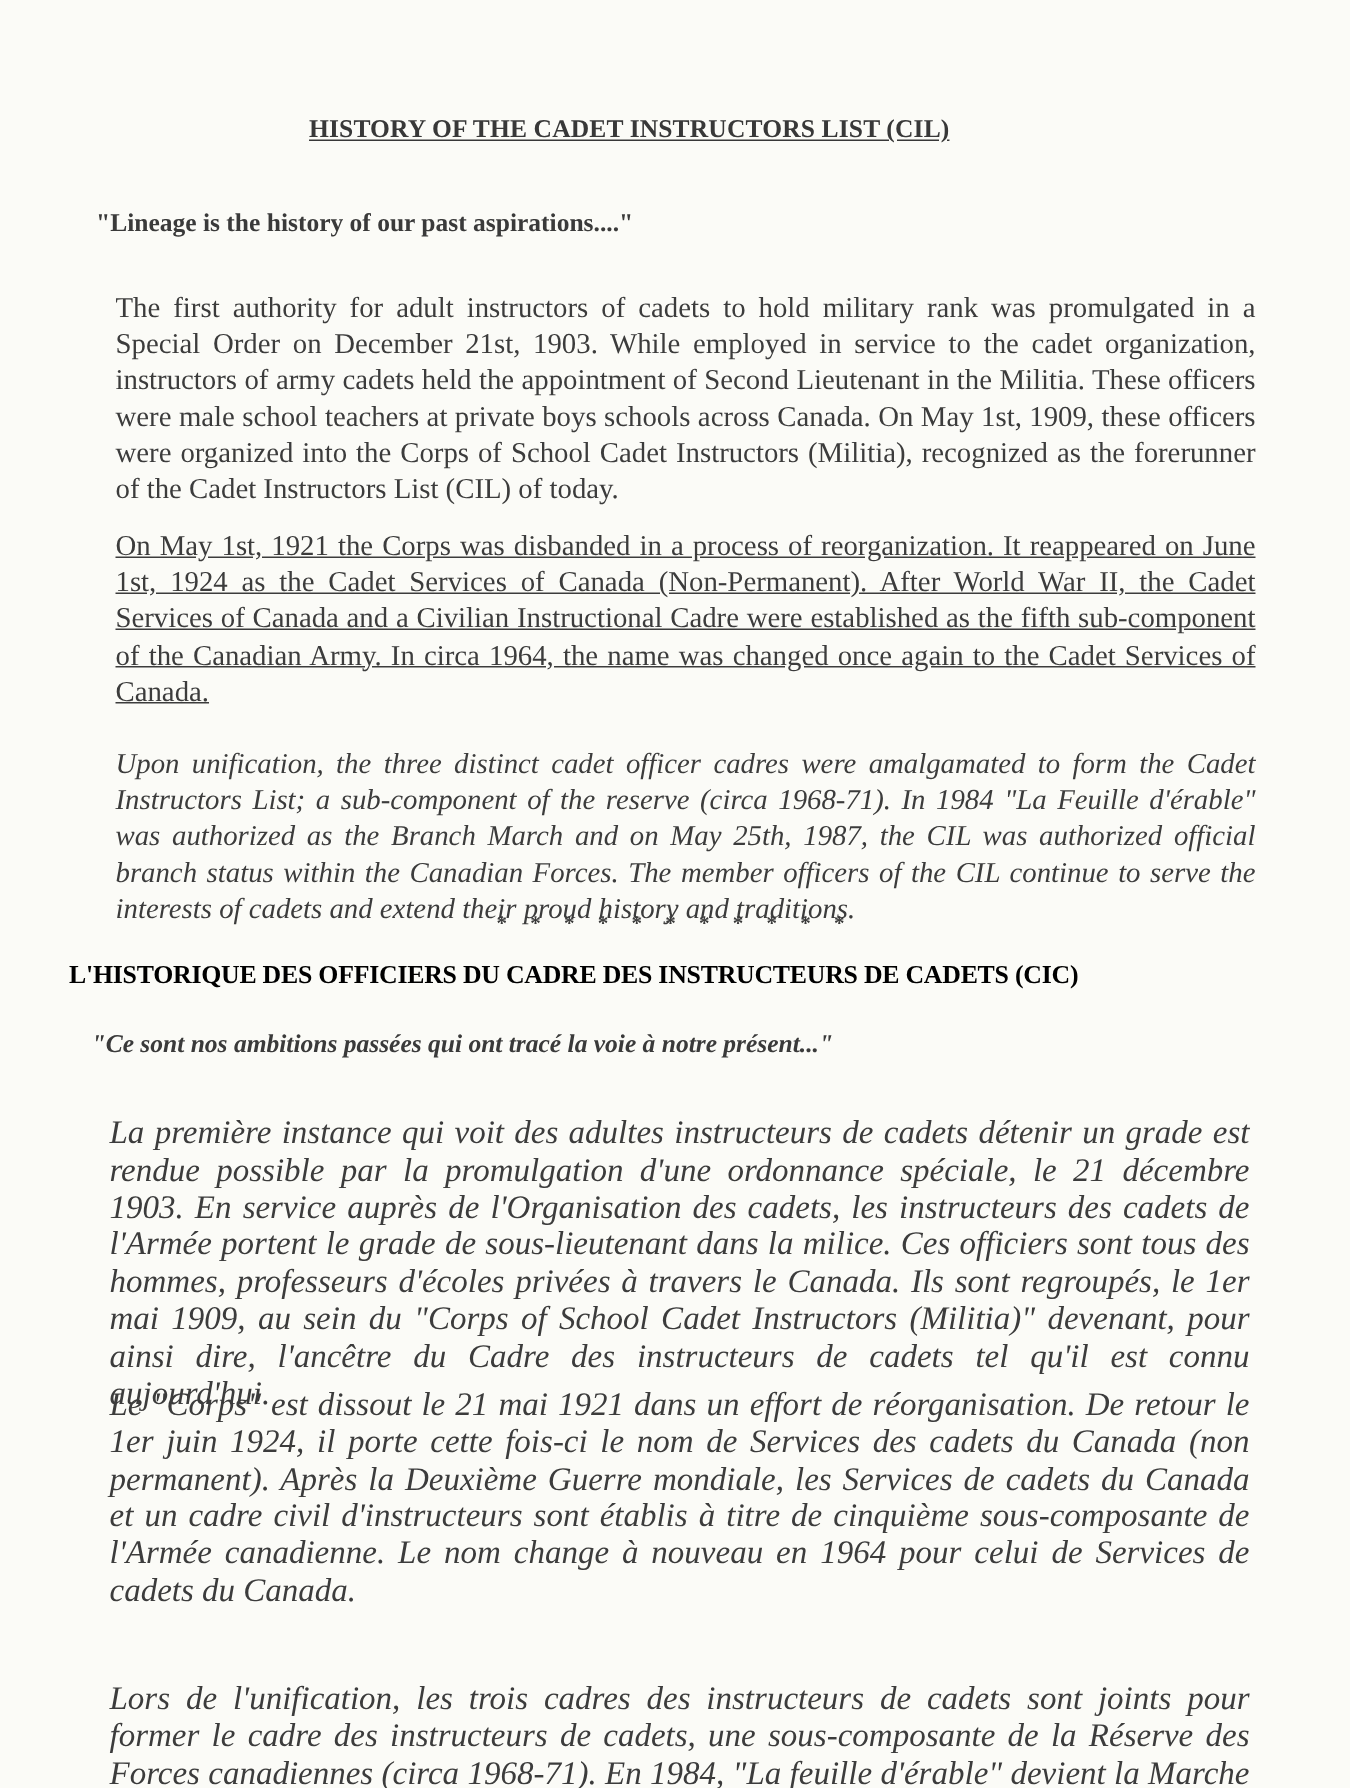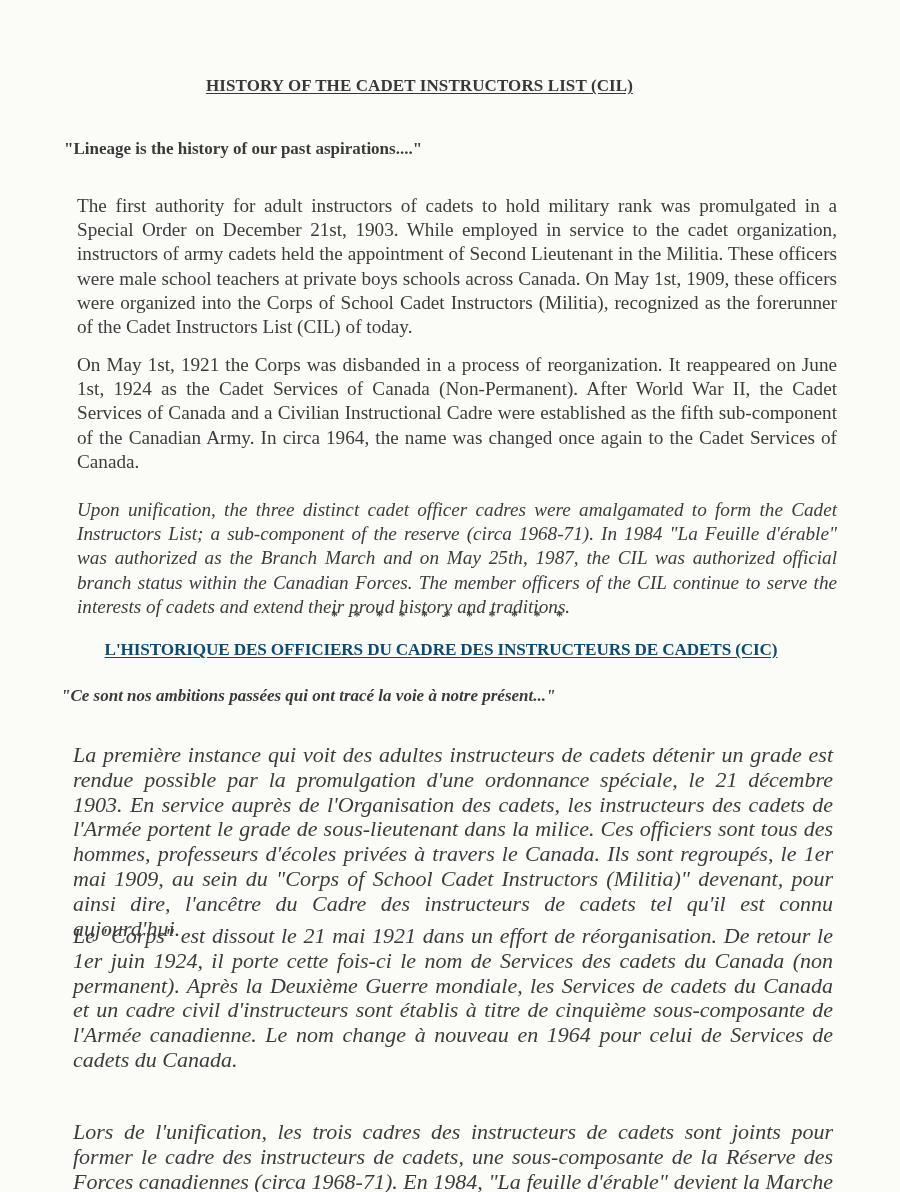--- a/index.html
+++ b/index.html
@@ -47,45 +47,44 @@
       position: absolute;
       left: 64px;
       width: 760px;
       font-size: 19.2px;
       line-height: 24.2px;
       text-align: justify;
       color: #3c3c3c;
       margin: 13px;
     }
     .para-en-1 { top: 181px; }
-    .para-en-2 { top: 340px; }
+    .para-en-2 { top: 340px; text-decoration: underline; }
     .para-en-3 { top: 485px; font-style: italic; }
 
     .stars {
       position: absolute;
       top: 609px;
       left: 0;
       width: 900px;
       text-align: center;
       font-size: 14px;
       letter-spacing: 6px;
       color: #3a3a3a;
       font-weight: bold;
     }
     .title-fr {
       position: absolute;
       top: 640px;
       left: 46px;
       width: 790px;
-      text-align: center;
+      text-align: left;
       font-weight: bold;
       font-size: 17.2px;
-      text-decoration: underline;
       text-underline-offset: 2px;
-      color: #0c4a6e;
+      color: #000000;
       white-space: nowrap;
       letter-spacing: -0.15px;
     }
     .quote-fr {
       position: absolute;
       top: 686px;
       left: 61px;
       font-weight: bold;
       font-style: italic;
       font-size: 17px;

